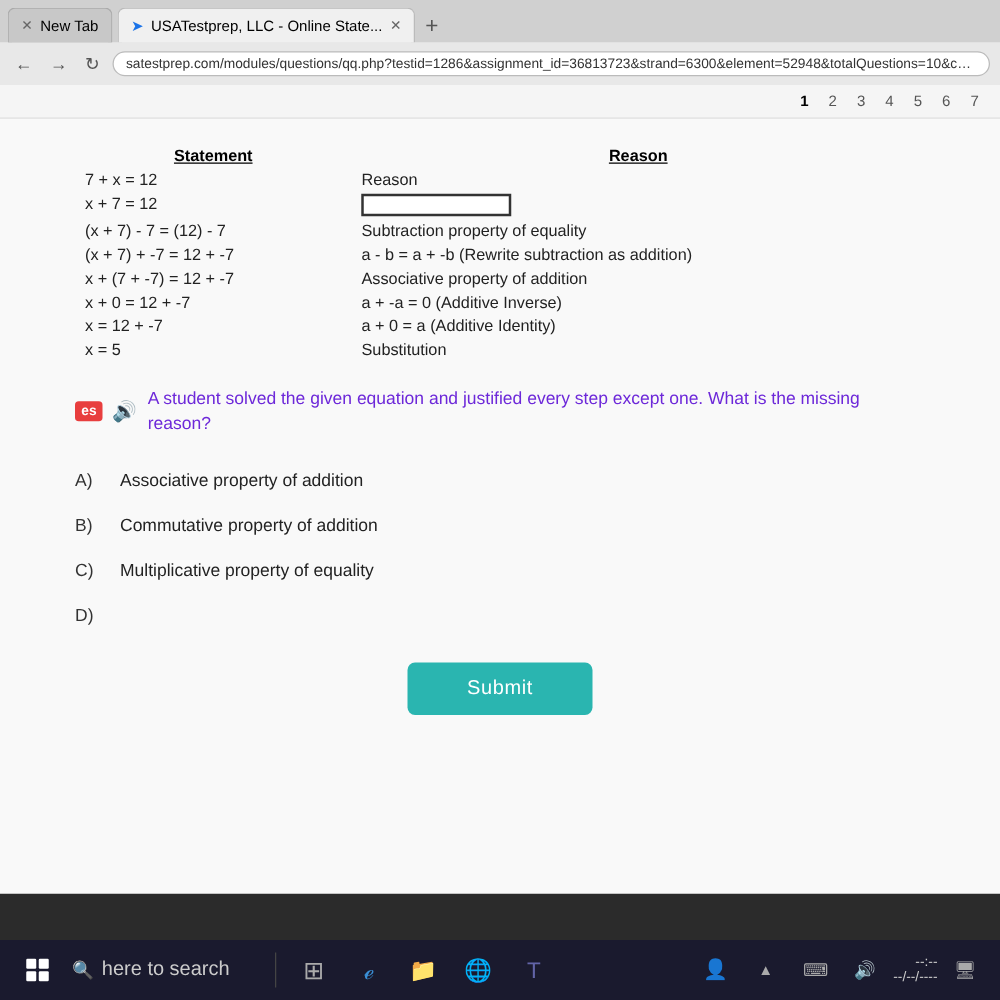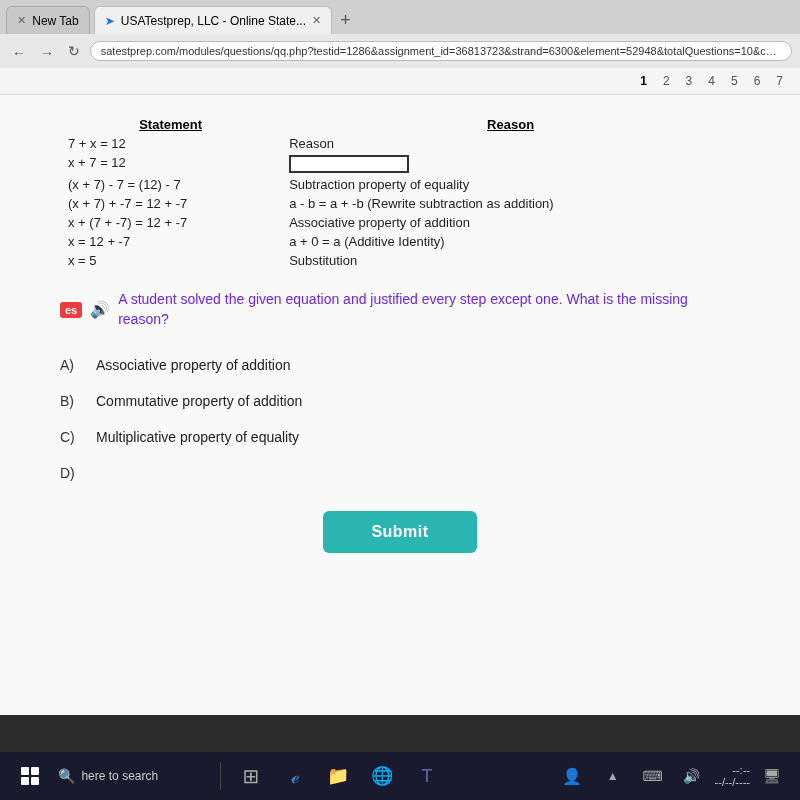--- a/index.html
+++ b/index.html
@@ -217,21 +217,21 @@
       margin-top: 20px;
     }
 
     .submit-btn {
       background: #2ab5b0;
       color: white;
       border: none;
       border-radius: 6px;
       padding: 12px 48px;
       font-size: 16px;
-      font-weight: bold;
+      font-weight: normal;
       cursor: pointer;
       letter-spacing: 0.5px;
     }
 
     
     .taskbar {
       position: absolute;
       bottom: 0;
       left: 0;
       width: 100%;
@@ -372,20 +372,24 @@
         </tr>
         <tr>
           <td>(x + 7) + -7 = 12 + -7</td>
           <td>a - b = a + -b (Rewrite subtraction as addition)</td>
         </tr>
         <tr>
           <td>x + (7 + -7) = 12 + -7</td>
           <td>Associative property of addition</td>
         </tr>
         <tr>
+          <td>x + 0 = 12 + -7</td>
+          <td>a + -a = 0 (Additive Inverse)</td>
+        </tr>
+        <tr>
           <td>x = 12 + -7</td>
           <td>a + 0 = a (Additive Identity)</td>
         </tr>
         <tr>
           <td>x = 5</td>
           <td>Substitution</td>
         </tr>
       </tbody>
     </table>
   </div>
@@ -429,21 +433,21 @@
     <div class="win-grid">
       <div class="win-grid-cell"></div>
       <div class="win-grid-cell"></div>
       <div class="win-grid-cell"></div>
       <div class="win-grid-cell"></div>
     </div>
   </div>
 
   <div class="taskbar-search">
     <span style="color:#aaa; font-size:14px;">🔍</span>
-    <span style="color:#ccc; font-size:12px;">here to search</span>
+    <span style="color:#ccc; font-size:16px;">here to search</span>
   </div>
 
   <div class="taskbar-divider"></div>
 
   <div class="taskbar-icon">
     <span style="color:#aaa;">⊞</span>
   </div>
 
   <div class="taskbar-icon">
     <span style="color:#3a8fd6; font-size:18px;">ℯ</span>

